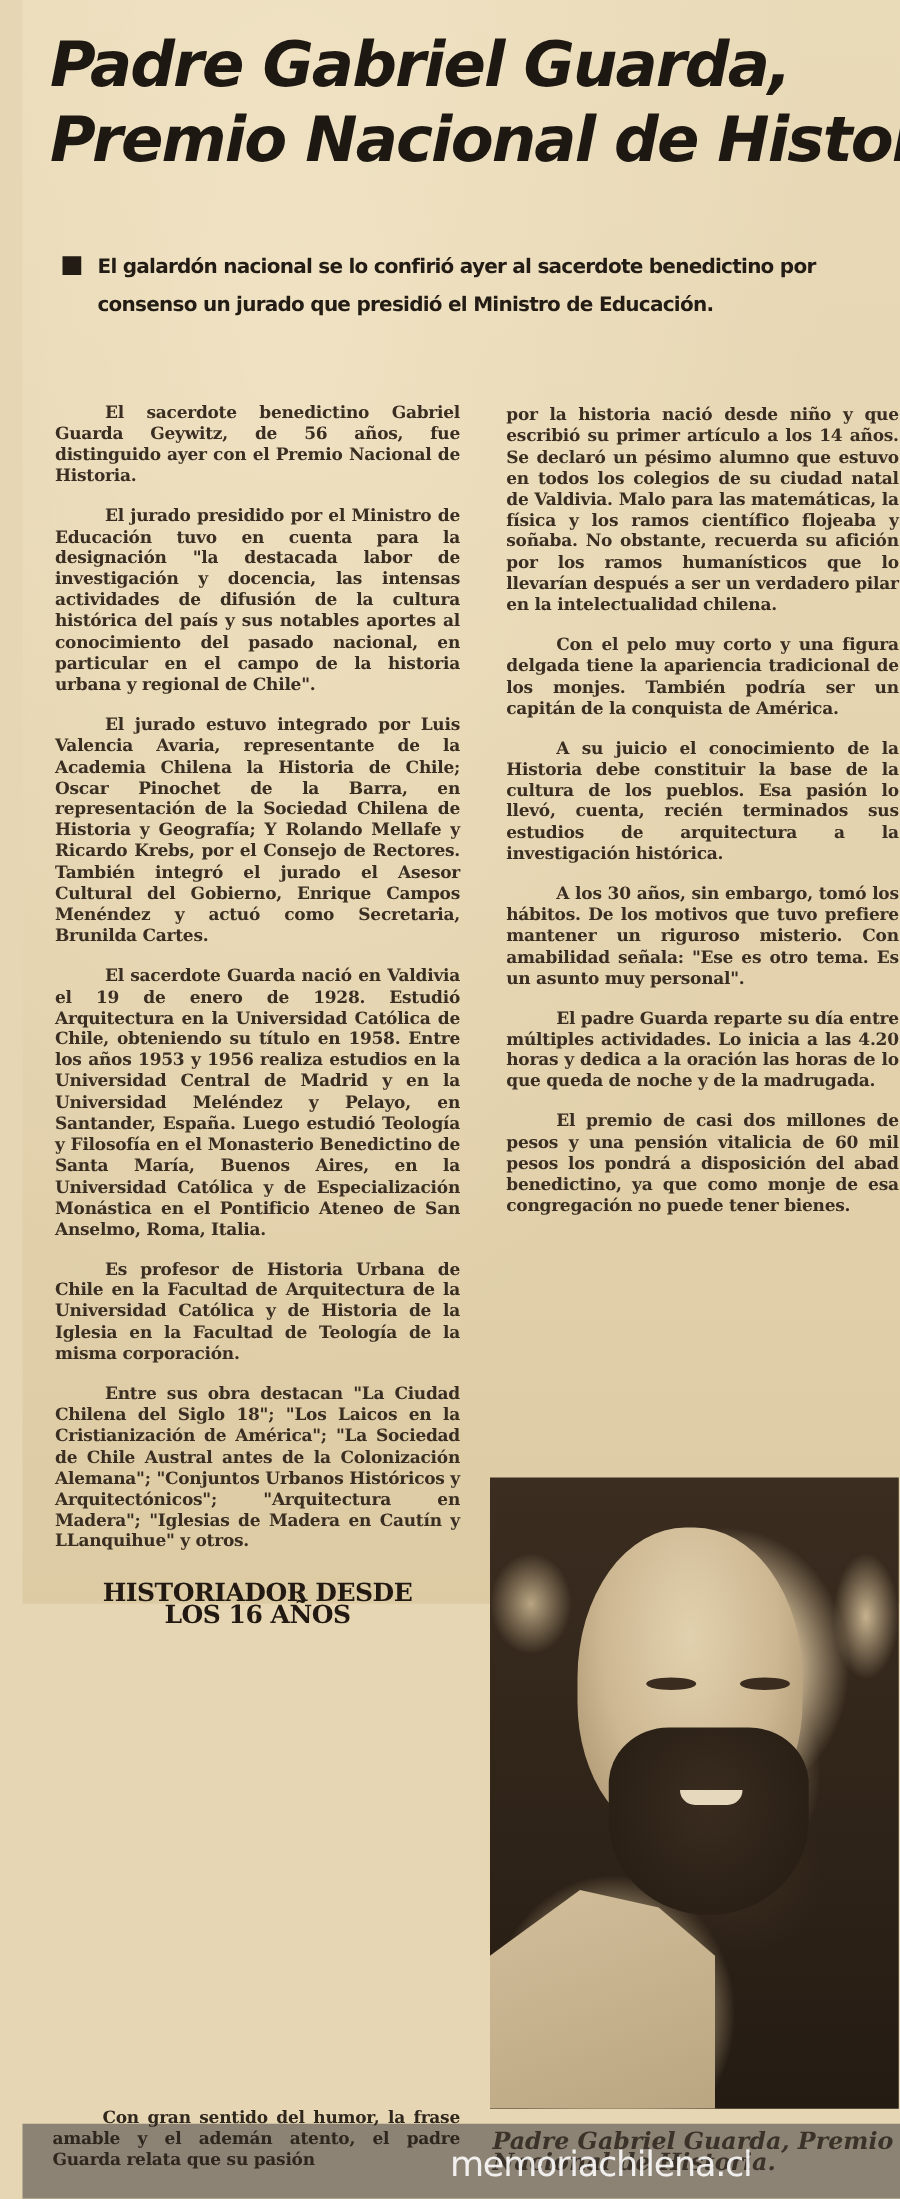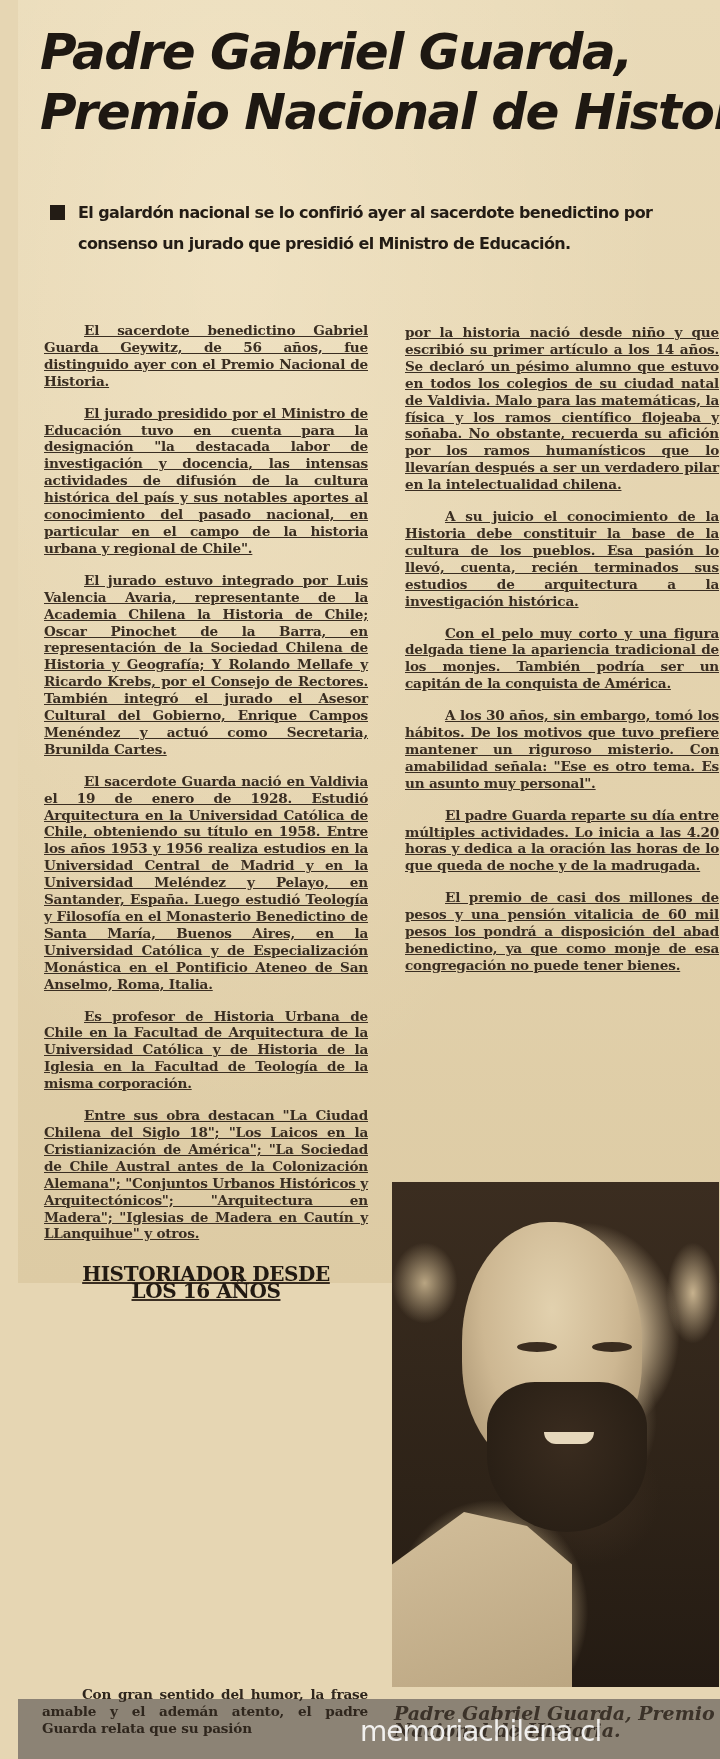--- a/index.html
+++ b/index.html
@@ -39,21 +39,20 @@
       background: #231c15;
     }
     .col {
       position: absolute; top: 322px;
       font-family: "DejaVu Serif", serif;
       font-weight: bold;
       font-size: 13.6px; line-height: 16.9px;
       text-align: justify;
       color: #3a2e22;
       letter-spacing: -0.2px;
-      text-decoration: underline;
     }
     .col p { margin: 0 0 15px 0; text-indent: 40px; hyphens: manual; }
     .col-left { left: 26px; width: 324px; }
     .col-right { left: 387px; width: 314px; top: 324px; }
     .subhead {
       font-family: "DejaVu Serif", serif; font-weight: bold;
       text-align: center; font-size: 20px; line-height: 17px;
       color: #221a12; margin: 24px 0 20px 0; text-indent: 0 !important;
       letter-spacing: -0.4px;
     }
@@ -137,22 +136,22 @@
     <p>Es profesor de Historia Urbana de Chile en la Facultad de Arquitectura de la Universidad Católica y de Historia de la Iglesia en la Facultad de Teología de la misma corporación.</p>
     <p>Entre sus obra destacan "La Ciudad Chilena del Siglo 18"; "Los Laicos en la Cristianización de América"; "La Sociedad de Chile Austral antes de la Colonización Alemana"; "Conjuntos Urbanos Históricos y Arquitectónicos"; "Arquitectura en Madera"; "Iglesias de Madera en Cautín y LLanquihue" y otros.</p>
     <div class="subhead">
       <div>HISTORIADOR DESDE</div>
       <div>LOS 16 AÑOS</div>
     </div>
   </div>
 
   <div class="col col-right">
     <p style="text-indent:0">por la historia nació desde niño y que escribió su primer artículo a los 14 años. Se declaró un pésimo alumno que estuvo en todos los colegios de su ciudad natal de Valdivia. Malo para las matemáticas, la física y los ramos científico flojeaba y soñaba. No obstante, recuerda su afición por los ramos humanísticos que lo llevarían después a ser un verdadero pilar en la intelectualidad chilena.</p>
+    <p>Con el pelo muy corto y una figura delgada tiene la apariencia tradicional de los monjes. También podría ser un capitán de la conquista de América.</p>
     <p>A su juicio el conocimiento de la Historia debe constituir la base de la cultura de los pueblos. Esa pasión lo llevó, cuenta, recién terminados sus estudios de arquitectura a la investigación histórica.</p>
-    <p>Con el pelo muy corto y una figura delgada tiene la apariencia tradicional de los monjes. También podría ser un capitán de la conquista de América.</p>
     <p>A los 30 años, sin embargo, tomó los hábitos. De los motivos que tuvo prefiere mantener un riguroso misterio. Con amabilidad señala: "Ese es otro tema. Es un asunto muy personal".</p>
     <p>El padre Guarda reparte su día entre múltiples actividades. Lo inicia a las 4.20 horas y dedica a la oración las horas de lo que queda de noche y de la madrugada.</p>
     <p>El premio de casi dos millones de pesos y una pensión vitalicia de 60 mil pesos los pondrá a disposición del abad benedictino, ya que como monje de esa congregación no puede tener bienes.</p>
   </div>
 
   <div class="photo">
     <div class="robe"></div>
     <div class="face"></div>
     <div class="eye l"></div>
     <div class="eye r"></div>

